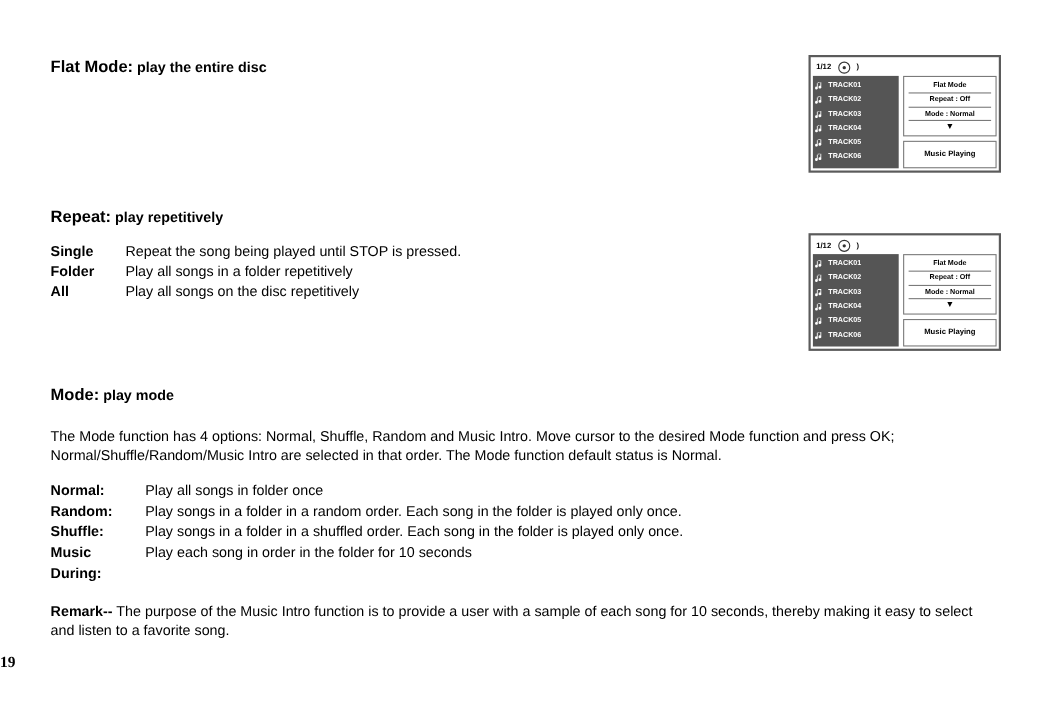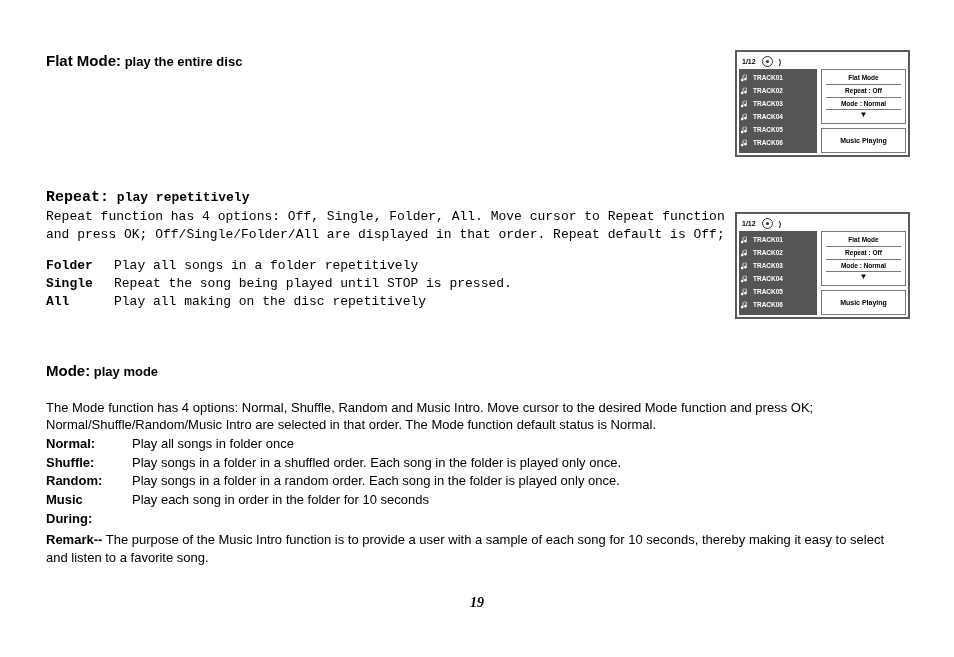--- a/index.html
+++ b/index.html
@@ -28,21 +28,21 @@
   .section { margin-bottom: 28px; }
   .hdr .title { font-weight: 700; font-size: 15px; }
   .hdr .sub   { font-weight: 700; font-size: 13px; }
   .para { line-height: 1.35; margin-top: 2px; width: 680px; }
   .para-wide { line-height: 1.35; margin-top: 20px; width: 862px; }
 
   table.defs { border-collapse: collapse; margin-top: 14px; }
   table.defs td { padding: 0; vertical-align: top; line-height: 1.4; }
   table.defs td.k { width: 68px; font-weight: 700; }
 
-  table.modes { border-collapse: collapse; margin-top: 1px; }
+  table.modes { border-collapse: collapse; margin-top: 14px; }
   table.modes td { padding: 0; vertical-align: top; line-height: 1.45; }
   table.modes td.k { width: 86px; font-weight: 700; }
 
   
   .widget {
     position: absolute;
     width: 175px;
     border: 2px solid #5b5b5b;
     background: #fff;
     box-sizing: border-box;
@@ -98,94 +98,92 @@
     border: 1px solid #7a7a7a;
     font-size: 7px; font-weight: 700;
     text-align: center;
     padding: 8px 0;
   }
 
   .footer {
     position: absolute;
     left: 0; right: 0;
     bottom: 46px;
-    text-align: center;
+    text-align: left;
     font-family: Georgia, 'Times New Roman', serif;
     font-weight: 700;
-    font-style: italic;
     font-size: 14px;
   }
 </style>
 </head>
 <body>
 
 <div class="page">
 
   <div class="content">
 
     <div class="section" style="margin-bottom: 120px;">
       <div class="hdr">
         <span class="title">Flat Mode:</span>
         <span class="sub">play the entire disc</span>
       </div>
     </div>
 
-    <div class="section" style="margin-bottom: 50px; font-family: Liberation Mono, monospace;">
+    <div class="section" style="margin-bottom: 76px;">
       <div class="hdr">
         <span class="title">Repeat:</span>
         <span class="sub">play repetitively</span>
       </div>
-      <div class="para">Repeat function has 4 options: Off, Single, Folder, All. Move cursor to Repeat function and press OK; Off/Single/Folder/All are displayed in that order. Repeat default is Off;</div>
 
       <table class="defs">
         <tbody>
         <tr>
+              <td class="k">Single</td>
+              <td>Repeat the song being played until STOP is pressed.</td>
+            </tr>
+        <tr>
               <td class="k">Folder</td>
               <td>Play all songs in a folder repetitively</td>
             </tr>
         <tr>
-              <td class="k">Single</td>
-              <td>Repeat the song being played until STOP is pressed.</td>
-            </tr>
-        <tr>
               <td class="k">All</td>
-              <td>Play all making on the disc repetitively</td>
+              <td>Play all songs on the disc repetitively</td>
             </tr>
       </tbody>
         </table>
     </div>
 
     <div class="section">
       <div class="hdr">
         <span class="title">Mode:</span>
         <span class="sub">play mode</span>
       </div>
       <div class="para-wide">The Mode function has 4 options: Normal, Shuffle, Random and Music Intro.  Move cursor to the desired Mode function and press OK; Normal/Shuffle/Random/Music Intro are selected in that order. The Mode function default status is Normal.</div>
 
       <table class="modes">
         <tbody>
             <tr>
               <td class="k">Normal:</td>
               <td>Play all songs in folder once</td>
             </tr>
         <tr>
+              <td class="k">Random:</td>
+              <td>Play songs in a folder in a random order. Each song in the folder is played only once.</td>
+            </tr>
+        <tr>
               <td class="k">Shuffle:</td>
               <td>Play songs in a folder in a shuffled order. Each song in the folder is played only once.</td>
             </tr>
         <tr>
-              <td class="k">Random:</td>
-              <td>Play songs in a folder in a random order. Each song in the folder is played only once.</td>
-            </tr>
-        <tr>
               <td class="k">Music During:</td>
               <td>Play each song in order in the folder for 10 seconds</td>
             </tr>
       </tbody>
         </table>
-      <div class="para-wide" style="margin-top:2px;">
+      <div class="para-wide" style="margin-top:16px;">
         <span style="font-weight:700;">Remark--</span>
         <span>The purpose of the Music Intro function is to provide a user with a sample of each song for 10 seconds, thereby making it easy to select and listen to a favorite song.</span>
       </div>
     </div>
 
   </div>
 
   <div class="widget w1">
     <div class="w-head">
       <span>1/12</span>

